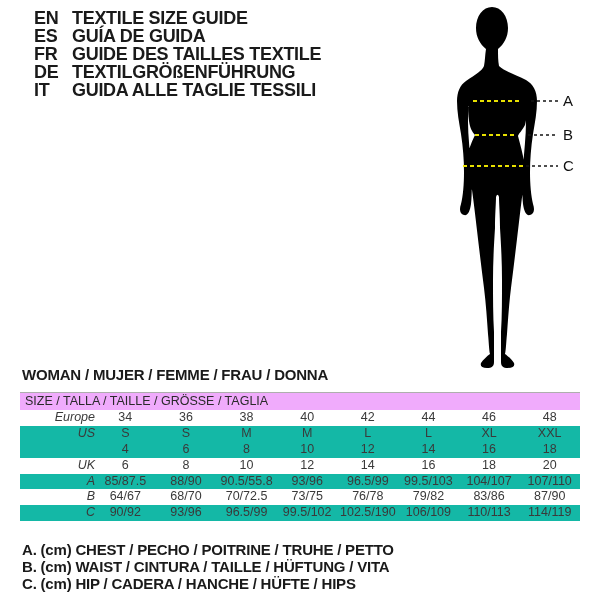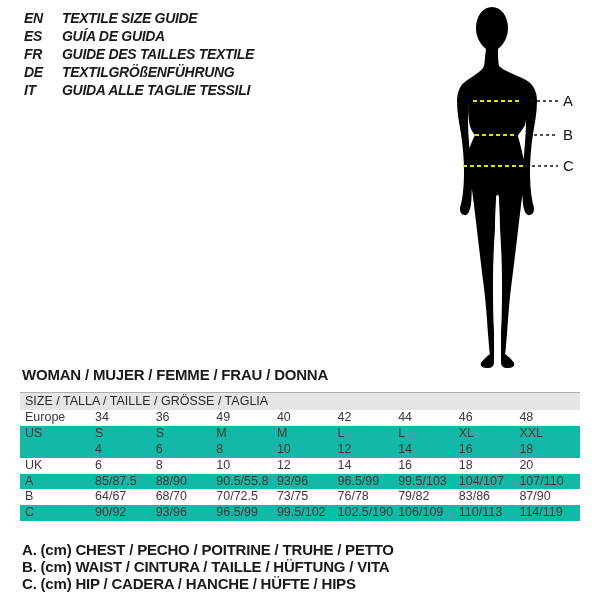--- a/index.html
+++ b/index.html
@@ -1,41 +1,41 @@
 <!DOCTYPE html>
 <html><head>
 <meta charset="utf-8">
 <style>
   html,body{margin:0;padding:0;}
   body{width:600px;height:600px;background:#ffffff;font-family:"Liberation Sans",sans-serif;color:#1a1a1a;overflow:hidden;}
   .page{position:relative;width:600px;height:600px;background:#fff;}
 
   
-  .lang-list{position:absolute;left:24px;top:9px;font-size:14px;font-weight:bold;letter-spacing:-0.3px;font-style:italic;}
+  .lang-list{position:absolute;left:34px;top:9px;font-size:18px;font-weight:bold;letter-spacing:-0.3px;}
   .lang-row{display:flex;height:18px;line-height:18px;}
   .lang-code{width:38px;flex:0 0 38px;}
   .lang-label{white-space:nowrap;}
 
   
   .figure-svg{position:absolute;left:438px;top:4px;width:124px;height:366px;}
   .marker-label{position:absolute;left:563px;font-size:15px;font-weight:400;color:#111;line-height:15px;}
   .marker-a{top:93px;}
   .marker-b{top:127px;}
   .marker-c{top:158px;}
 
   
   .section-heading{position:absolute;left:22px;top:366px;font-size:15px;font-weight:bold;letter-spacing:-0.2px;white-space:nowrap;}
 
   
   .size-table{position:absolute;left:20px;top:392px;width:560px;font-size:12.5px;color:#3a3a3a;}
-  .st-header{height:17px;line-height:17px;background:#e5e5e5;border-top:1px solid #aeaeae;padding-left:5px;color:#2a2a2a;font-size:12.5px;}
+  .st-header{height:17px;line-height:17px;background:#f0abfc;border-top:1px solid #aeaeae;padding-left:5px;color:#2a2a2a;font-size:12.5px;}
   .st-row{display:grid;grid-template-columns:75px repeat(8,1fr);height:15.9px;line-height:15.9px;}
   .st-row.shaded{background:#14b8a6;}
-  .st-label{padding-left:5px;text-align:left;white-space:nowrap;}
-  .st-cell{white-space:nowrap;}
+  .st-label{padding-left:5px;text-align:right;white-space:nowrap;font-style:italic;}
+  .st-cell{text-align:center;white-space:nowrap;}
 
   
   .legend{position:absolute;left:22px;top:541px;font-size:15px;font-weight:bold;letter-spacing:-0.2px;}
   .legend-line{height:17px;line-height:17px;white-space:nowrap;}
 </style>
 </head>
 <body>
 
 <div class="page">
 
@@ -95,21 +95,21 @@
 
   <div class="section-heading">WOMAN / MUJER / FEMME / FRAU / DONNA</div>
 
   <div class="size-table">
     <div class="st-header">SIZE / TALLA / TAILLE / GRÖSSE / TAGLIA</div>
 
     <div class="st-row">
       <span class="st-label">Europe</span>
       <span class="st-cell">34</span>
       <span class="st-cell">36</span>
-      <span class="st-cell">49</span>
+      <span class="st-cell">38</span>
       <span class="st-cell">40</span>
       <span class="st-cell">42</span>
       <span class="st-cell">44</span>
       <span class="st-cell">46</span>
       <span class="st-cell">48</span>
     </div>
 
     <div class="st-row shaded">
       <span class="st-label">US</span>
       <span class="st-cell">S</span>

